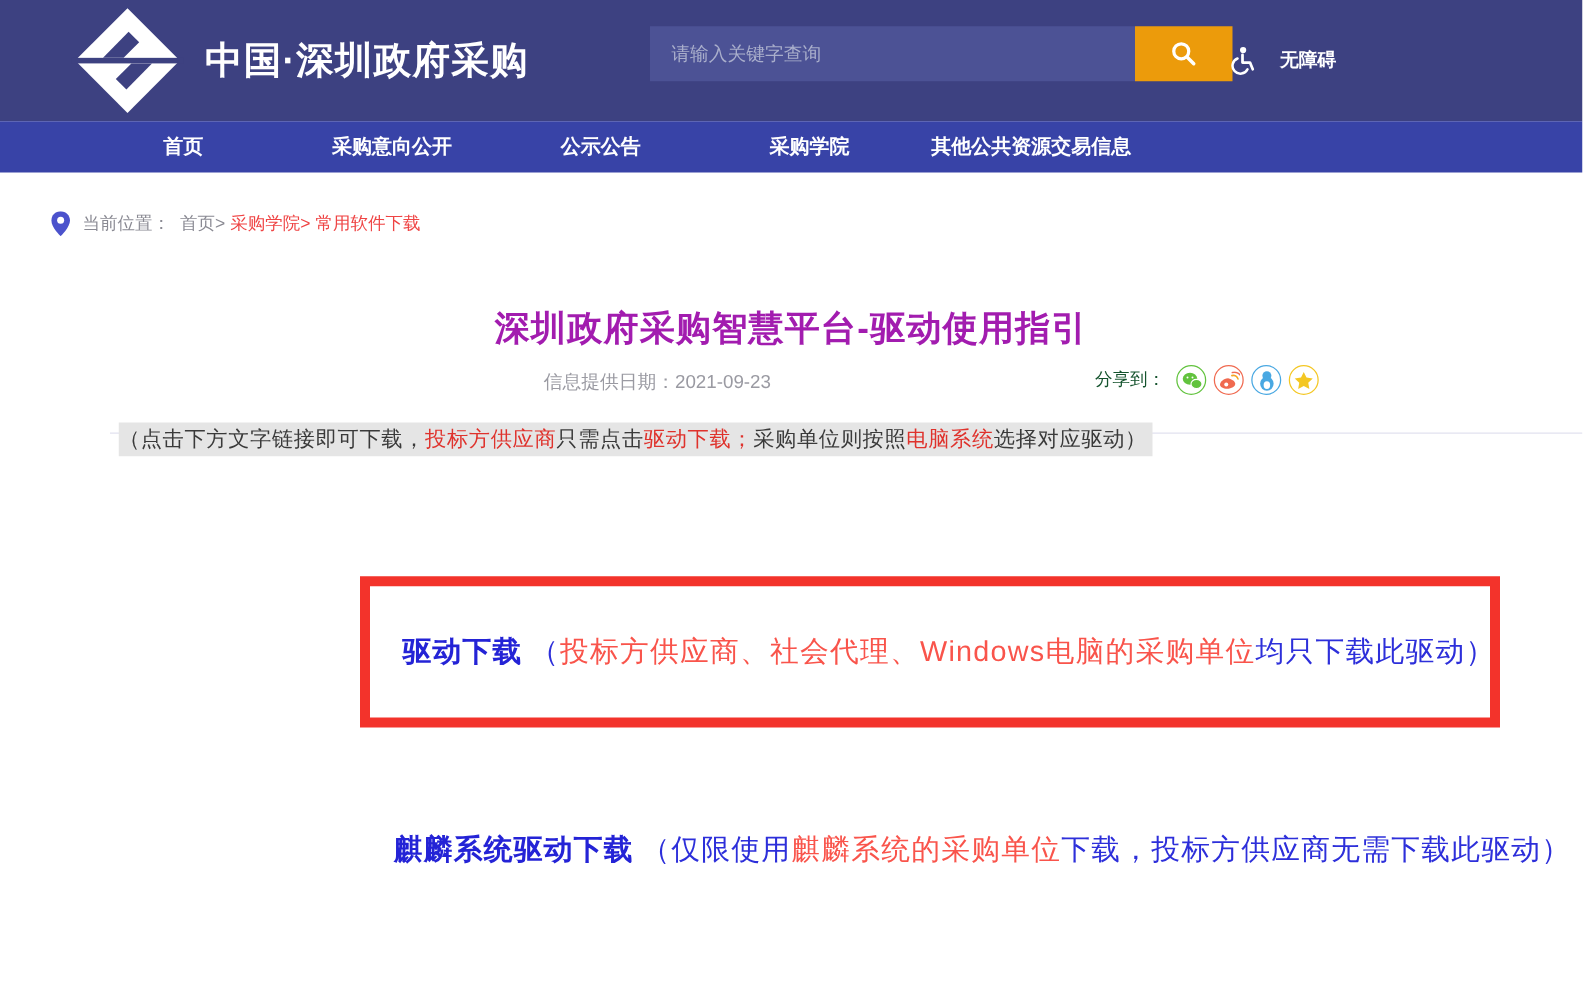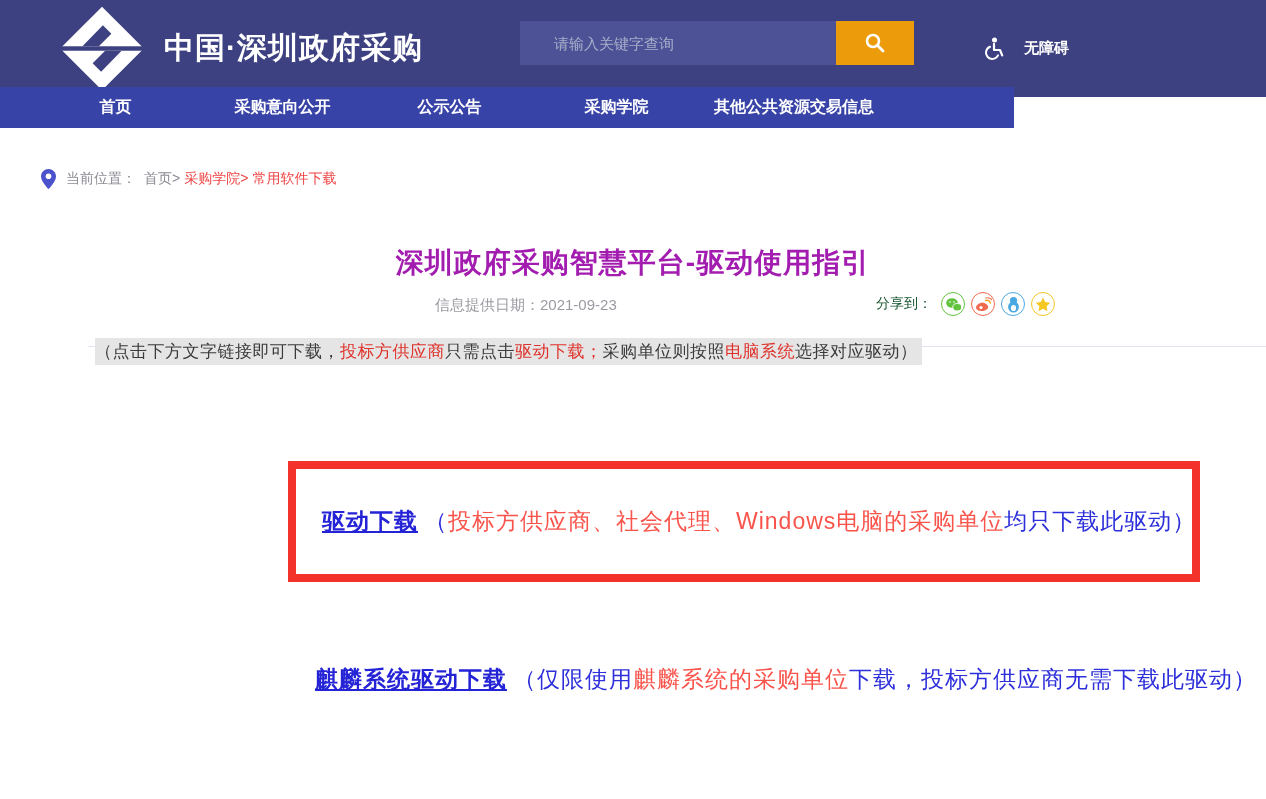--- a/index.html
+++ b/index.html
@@ -5,31 +5,31 @@
   * { margin:0; padding:0; box-sizing:border-box; }
   html,body { width:1266px; height:799px; background:#ffffff; overflow:hidden;
     font-family:"Liberation Sans", sans-serif; position:relative; }
 
   
   .header { position:absolute; top:0; left:0; width:1266px; height:97px; background:#3D4181; }
   .logo { position:absolute; left:57px; top:4px; width:90px; height:89px; }
   .site-title { position:absolute; left:164px; top:0; height:97px; display:flex; align-items:center;
     color:#ffffff; font-size:30px; font-weight:bold; letter-spacing:1px; }
   .search-wrap { position:absolute; left:520px; top:21px; height:44px; display:flex; }
-  .search-input { width:316px; height:44px; background:#4C5295; border:none; outline:none;
-    color:#e8eaf5; font-size:15px; padding:0 34px; }
+  .search-input { width:388px; height:44px; background:#4C5295; border:none; outline:none;
+    color:#e8eaf5; font-size:15px; padding:0 17px; }
   .search-input::placeholder { color:#A9AECB; }
   .search-btn { width:78px; height:44px; background:#EC9B0B; border:none; display:flex;
     align-items:center; justify-content:center; cursor:pointer; }
   .access { position:absolute; left:983px; top:0; height:97px; display:flex; align-items:center;
     gap:20px; color:#ffffff; font-size:15px; font-weight:bold; cursor:pointer; }
 
   
-  .nav { position:absolute; top:87px; left:0; width:1014px; height:41px; background:#3843A7;
-    display:flex; align-items:center; padding-left:32px; }
+  .nav { position:absolute; top:97px; left:0; width:1266px; height:41px; background:#3843A7;
+    display:flex; align-items:center; padding-left:63px; }
   .nav-item { width:167px; text-align:center; color:#ffffff; font-size:16px; font-weight:bold; cursor:pointer; }
   .nav-item.wide { width:auto; padding:0 14px; }
 
   
   .breadcrumb { position:absolute; top:169px; left:41px; display:flex; align-items:center;
     font-size:14px; color:#8A8A93; }
   .breadcrumb .pin { margin-right:10px; }
   .bc-label { margin-right:8px; }
   .bc-gray { color:#8A8A93; margin-right:4px; cursor:pointer; }
   .bc-link { color:#ef4444; margin-right:4px; cursor:pointer; }
@@ -53,21 +53,21 @@
 
   .intro { position:absolute; top:338px; left:95px; font-family:"DejaVu Serif", serif;
     font-size:17px; color:#3A3A3A; background:#e5e5e5; letter-spacing:0.5px; padding:2px 4px 2px 0;
     white-space:nowrap; }
   .intro .t-red { color:#DF322C; }
 
   .red-box { position:absolute; left:288px; top:461px; width:912px; height:121px;
     border:8px solid #F3332B; display:flex; align-items:center; background:#ffffff; }
   .driver-line { padding-left:26px; font-size:23px; letter-spacing:1px; white-space:nowrap; }
   .driver2 { position:absolute; left:315px; top:664px; font-size:23px; letter-spacing:1px; white-space:nowrap; }
-  .link-blue { color:#2423D6; font-weight:bold; text-decoration:underline; cursor:pointer; margin-right:6px; }
+  .link-blue { color:#2423D6; font-weight:bold; cursor:pointer; margin-right:6px; }
   .txt-blue { color:#2D2FDA; }
   .txt-red  { color:#F9544B; }
 </style>
 </head>
 <body>
 
 <div class="header">
   <svg class="logo" viewBox="0 0 100 100">
     <path d="M50 3 L97 50 H3 Z" fill="#ffffff"></path>
     <path d="M50 97 L3 50 H97 Z" fill="#ffffff"></path>

